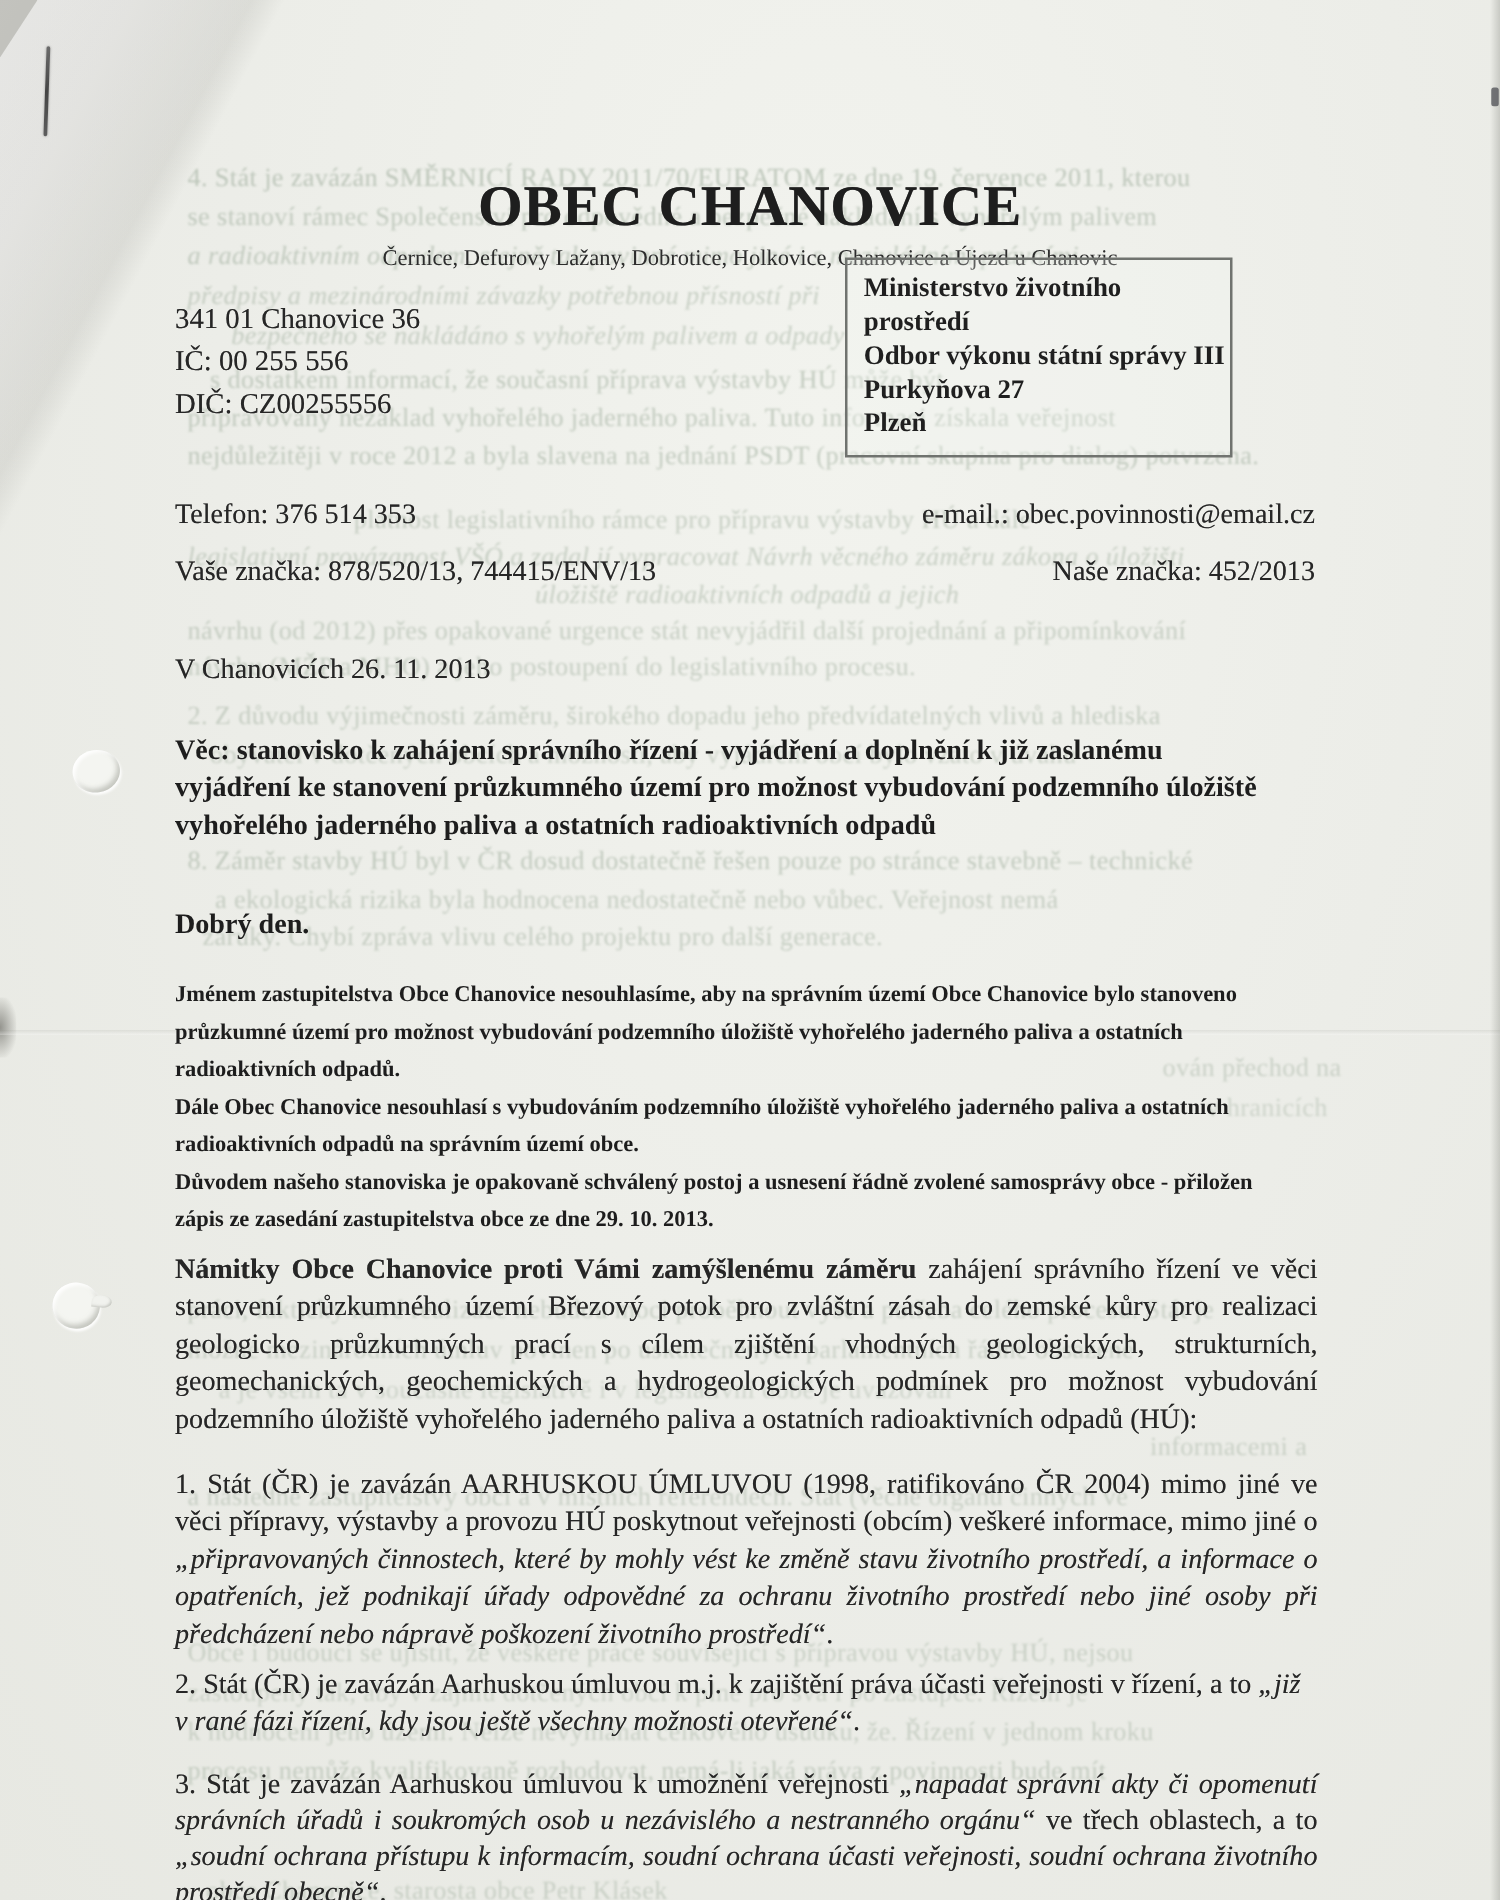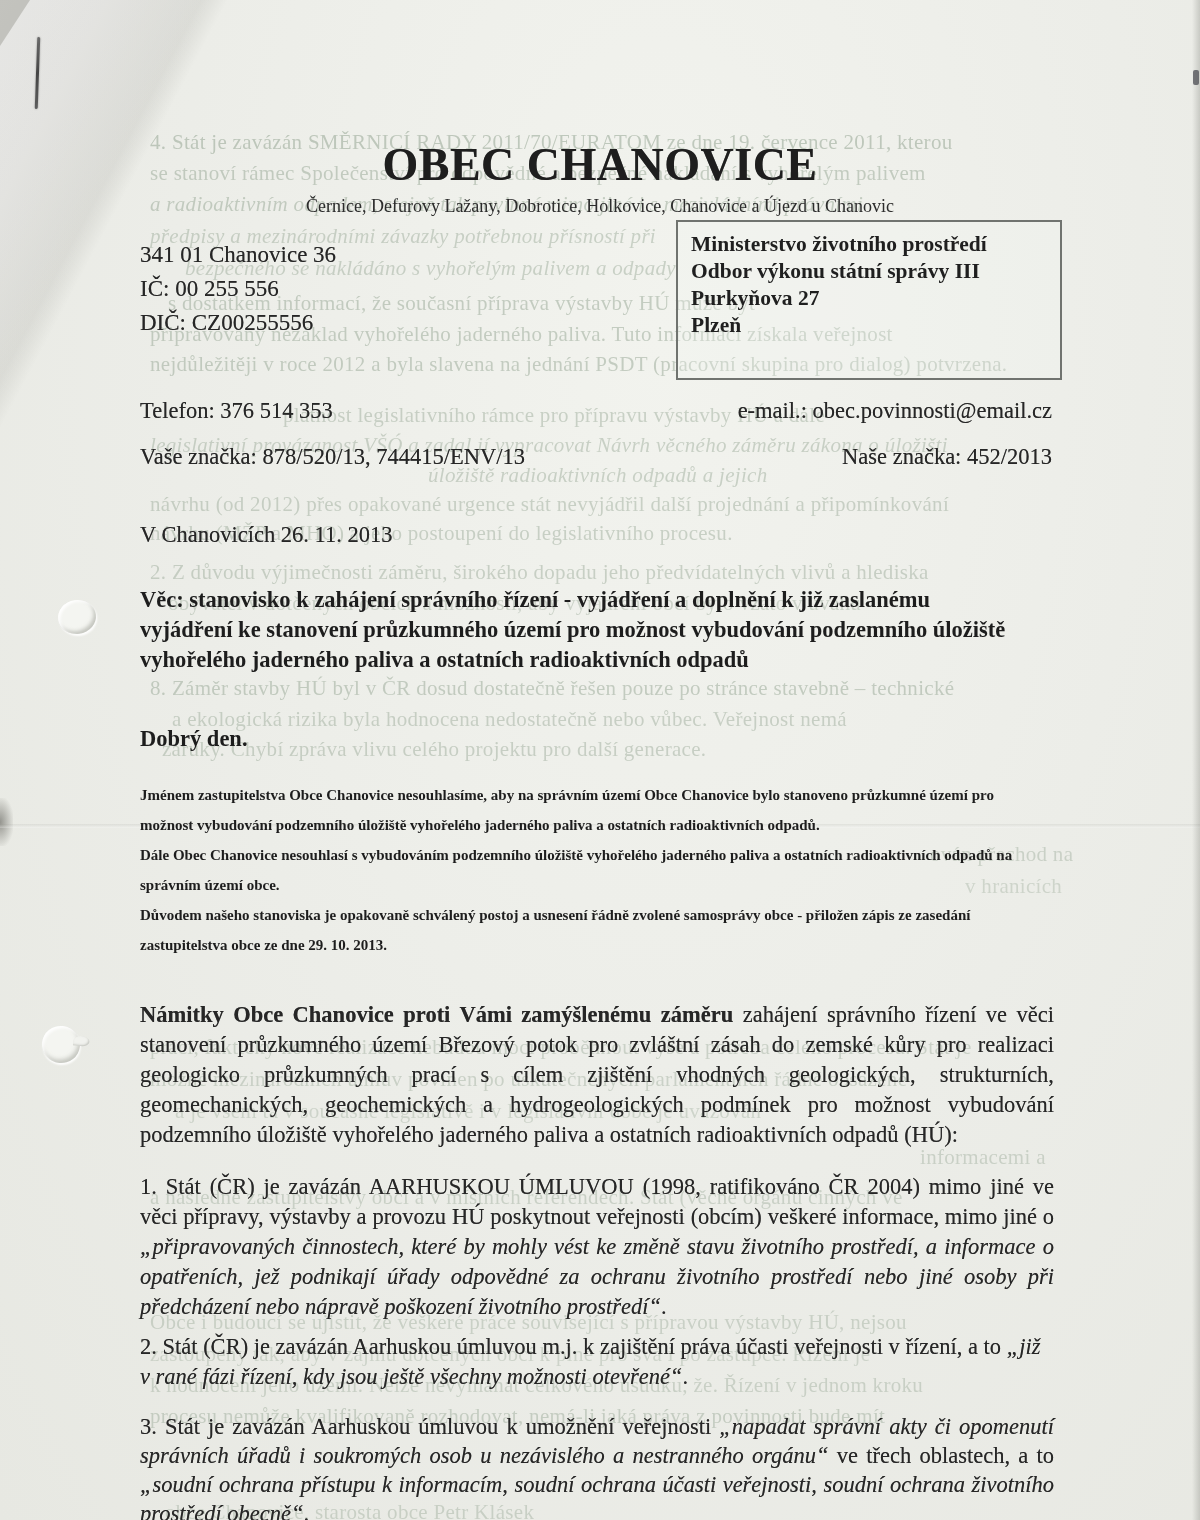--- a/index.html
+++ b/index.html
@@ -80,37 +80,37 @@
   
   .letterhead{top:140px;left:0;width:1200px;text-align:center;}
   .letterhead .title{
     font-size:46px;font-weight:bold;letter-spacing:.5px;line-height:1.1;color:#1e1e1e;
     text-shadow:0 0 .5px rgba(30,30,30,.6);
   }
   .letterhead .subtitle{font-size:18px;margin-top:5px;color:#2c2c2c;}
 
   .sender{top:238px;left:140px;font-size:23px;line-height:34px;}
   .recipient-box{
-    top:220px;left:676px;width:386px;height:160px;
+    top:206px;left:676px;width:310px;height:160px;
     border:2px solid #70736f;
     padding:9px 0 0 13px;box-sizing:border-box;
     background:rgba(245,246,242,.25);
   }
   .recipient-box div{font-size:21.5px;font-weight:bold;line-height:27px;color:#1f1f1f;}
 
   .row{left:140px;width:912px;display:flex;justify-content:space-between;font-size:22.5px;}
   .row-contact{top:398px;}
   .row-ref{top:444px;}
 
   .dateline{top:522px;left:140px;font-size:22.5px;}
 
   .subject{top:585px;left:140px;width:866px;font-size:22.5px;font-weight:bold;line-height:30px;color:#1d1d1d;}
   .greeting{top:726px;left:140px;font-size:22.5px;font-weight:bold;color:#1d1d1d;}
 
-  .statement{top:780px;left:140px;width:884px;font-size:15px;font-weight:bold;line-height:30px;color:#1d1d1d;}
+  .statement{top:780px;left:140px;width:884px;font-size:18px;font-weight:bold;line-height:30px;color:#1d1d1d;}
   .statement p{margin:0;}
 
   .objection-intro{top:1000px;left:140px;width:914px;font-size:22.5px;line-height:30px;}
   .point{left:140px;width:914px;font-size:22.5px;line-height:30px;}
   .point-1{top:1172px;}
   .point-2{top:1332px;}
   .point-3{top:1412px;line-height:29px;}
 </style>
 </head>
 <body>

